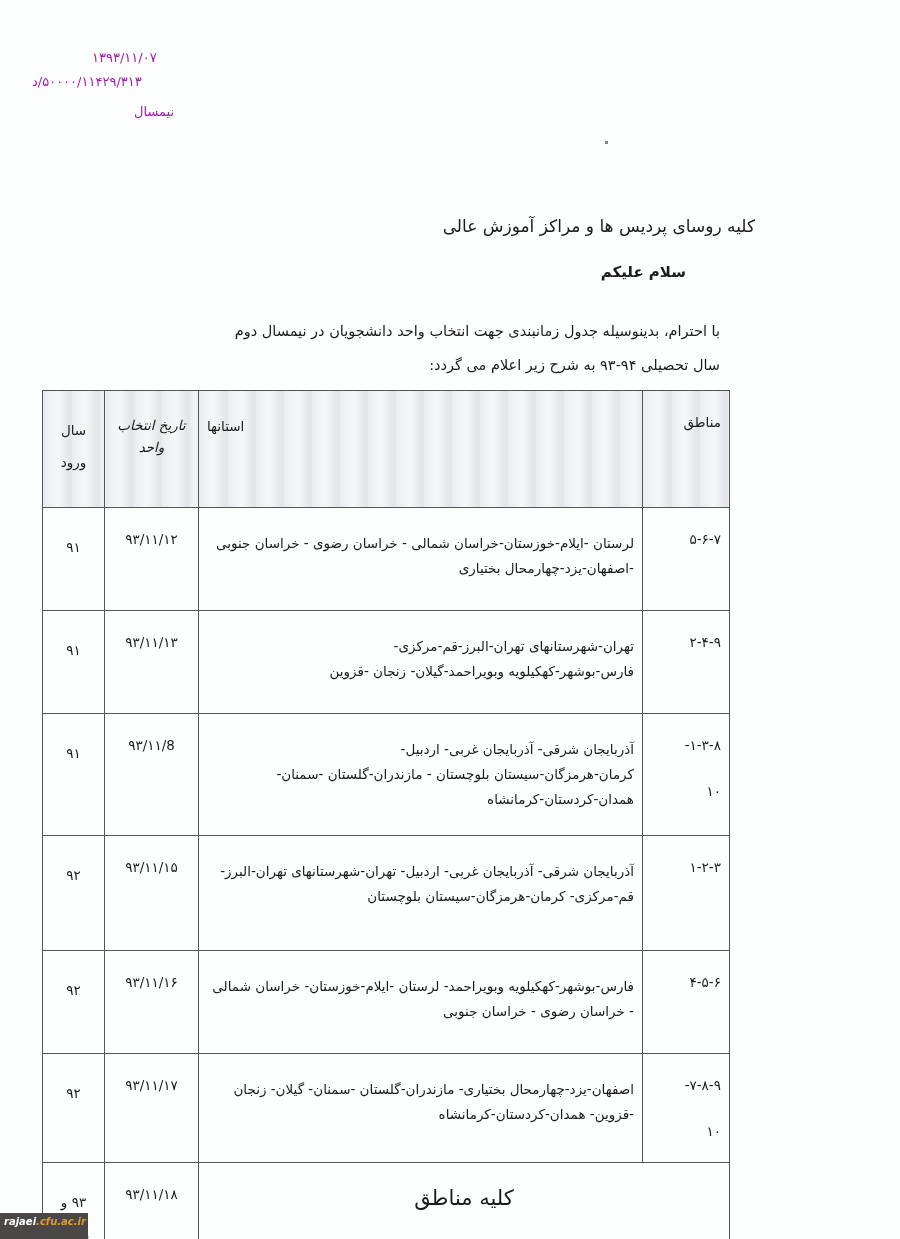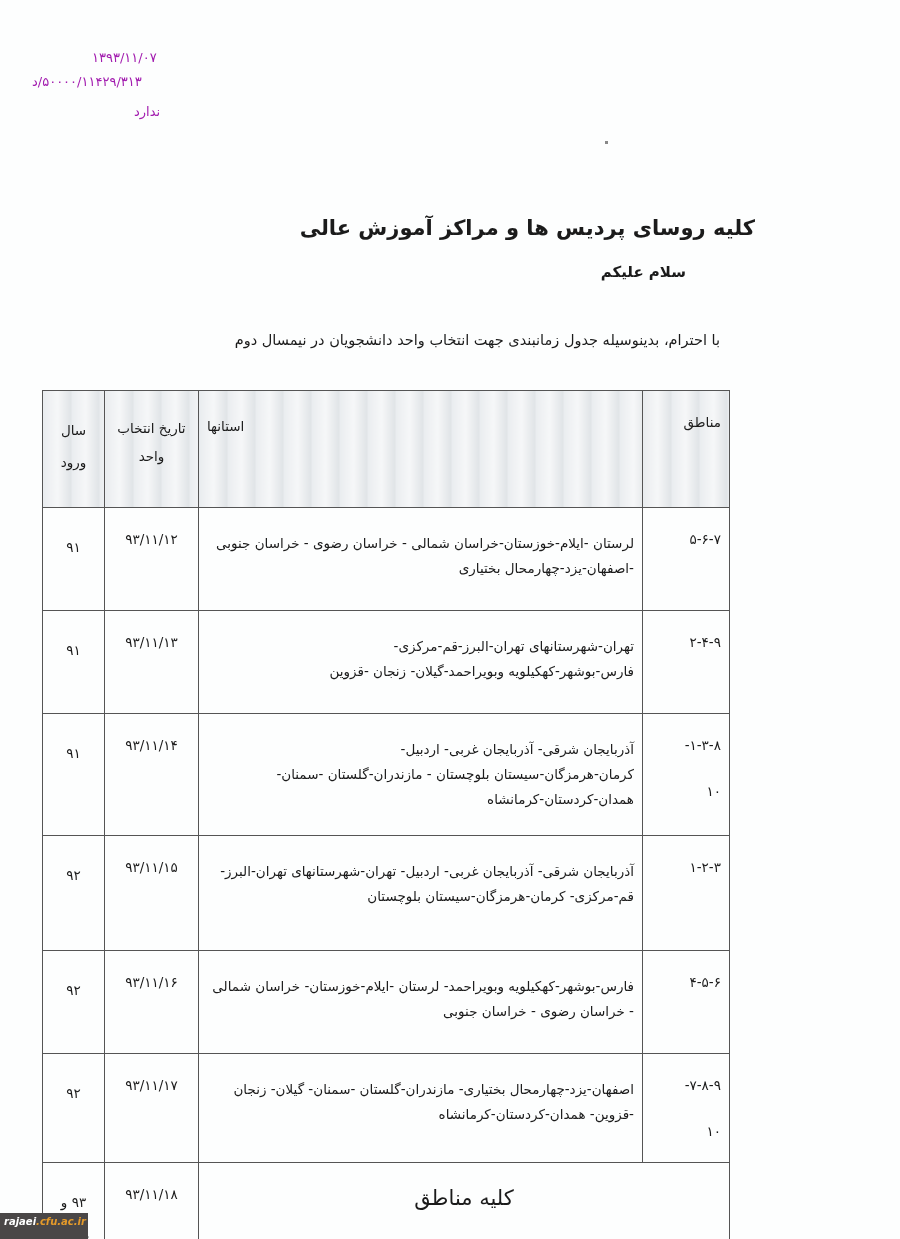--- a/index.html
+++ b/index.html
@@ -6,67 +6,68 @@
   body {
     width: 900px; height: 1239px; position: relative; overflow: hidden;
     background: #fdfefe;
     font-family: "DejaVu Sans", "Liberation Sans", sans-serif;
     color: #1b1b1b;
   }
   .meta { position: absolute; font-size: 13px; color: #a21caf; direction: rtl; letter-spacing: 0.5px; }
   #meta-date { left: 92px; top: 50px; }
   #meta-number { left: 32px; top: 74px; }
   #meta-attach { left: 134px; top: 104px; }
-  .addressee { position: absolute; right: 145px; top: 216px; direction: rtl; font-weight: bold; font-size: 21px; }
+  .addressee { position: absolute; right: 145px; top: 216px; direction: rtl; font-weight: normal; font-size: 17px; }
   .greeting { position: absolute; right: 214px; top: 263px; direction: rtl; font-weight: bold; font-size: 15px; }
-  .body-text { position: absolute; right: 180px; top: 323px; width: 640px; direction: rtl; font-size: 14.5px; line-height: 34px; }
+  .body-text { position: absolute; right: 180px; top: 314px; width: 640px; direction: rtl; font-size: 14.5px; line-height: 34px; }
   .body-text p { margin: 0; }
   .body-text .l1 { padding-right: 0; }
   .body-text .l2 { padding-right: 0; }
   table.schedule {
     position: absolute; left: 42px; top: 390px; width: 688px;
     border-collapse: collapse; direction: rtl; font-size: 13.5px;
   }
   table.schedule th, table.schedule td {
     border: 1px solid #555; vertical-align: top; padding: 23px 8px;
   }
   table.schedule thead th {
     background: repeating-linear-gradient(90deg, #e9ecef 0px, #f6f7f8 14px, #dfe3e6 28px);
     font-weight: normal; height: 70px;
   }
   .c-region { width: 70px; text-align: right; }
   .c-prov { text-align: right; line-height: 25px; }
   .c-date { width: 77px; text-align: center; }
   .c-year { width: 45px; text-align: center; line-height: 32px; }
   thead .c-prov { text-align: left; }
-  thead .c-date { line-height: 28px; }
+  thead .c-date { line-height: 22px; font-style: italic; }
   .r-top td { height: 56px; }
   .c-region .line2 { display: block; margin-top: 30px; }
   .center-text { text-align: center; font-size: 21px; }
   .watermark {
     position: absolute; left: 0; top: 1213px; width: 88px; height: 35px;
     background: #4a4747; color: #fff; font-size: 10px; font-style: italic; font-weight: bold;
     line-height: 17px; padding-left: 4px; box-sizing: border-box;
   }
   .watermark .domain { color: #e49a2a; }
   .dot { position: absolute; left: 605px; top: 141px; width: 3px; height: 3px; background: #888; }
 </style>
 </head>
 <body>
 
 <div class="meta" id="meta-date">۱۳۹۳/۱۱/۰۷</div>
 <div class="meta" id="meta-number">۵۰۰۰۰/۱۱۴۲۹/۳۱۳/د</div>
-<div class="meta" id="meta-attach">ندارد</div>
+<div class="meta" id="meta-attach">نیمسال</div>
 <div class="dot"></div>
 
 <div class="addressee">کلیه روسای پردیس ها و مراکز آموزش عالی</div>
 <div class="greeting">سلام علیکم</div>
 
 <div class="body-text">
   <p class="l1">با احترام، بدینوسیله جدول زمانبندی جهت انتخاب واحد دانشجویان در نیمسال دوم</p>
+  <p class="l2">سال تحصیلی ۹۴-۹۳ به شرح زیر اعلام می گردد:</p>
 </div>
 
 <table class="schedule">
   <thead>
     <tr>
       <th class="c-region">مناطق</th>
       <th class="c-prov">استانها</th>
       <th class="c-date">تاریخ انتخاب واحد</th>
       <th class="c-year">سال ورود</th>
     </tr>
@@ -93,21 +94,21 @@
     <tr>
       <td class="c-region">
         <span>۱-۳-۸-</span>
         <span class="line2">۱۰</span>
       </td>
       <td class="c-prov">
         <div>آذربایجان شرقی- آذربایجان غربی- اردبیل-</div>
         <div>کرمان-هرمزگان-سیستان بلوچستان - مازندران-گلستان -سمنان-</div>
         <div>همدان-کردستان-کرمانشاه</div>
       </td>
-      <td class="c-date">۹۳/۱۱/۱۴</td>
+      <td class="c-date">۹۳/۱۱/8</td>
       <td class="c-year">۹۱</td>
     </tr>
     <tr>
       <td class="c-region" style="height:68px"><span>۱-۲-۳</span></td>
       <td class="c-prov">
         <div>آذربایجان شرقی- آذربایجان غربی- اردبیل- تهران-شهرستانهای تهران-البرز-</div>
         <div>قم-مرکزی- کرمان-هرمزگان-سیستان بلوچستان</div>
       </td>
       <td class="c-date">۹۳/۱۱/۱۵</td>
       <td class="c-year">۹۲</td>

